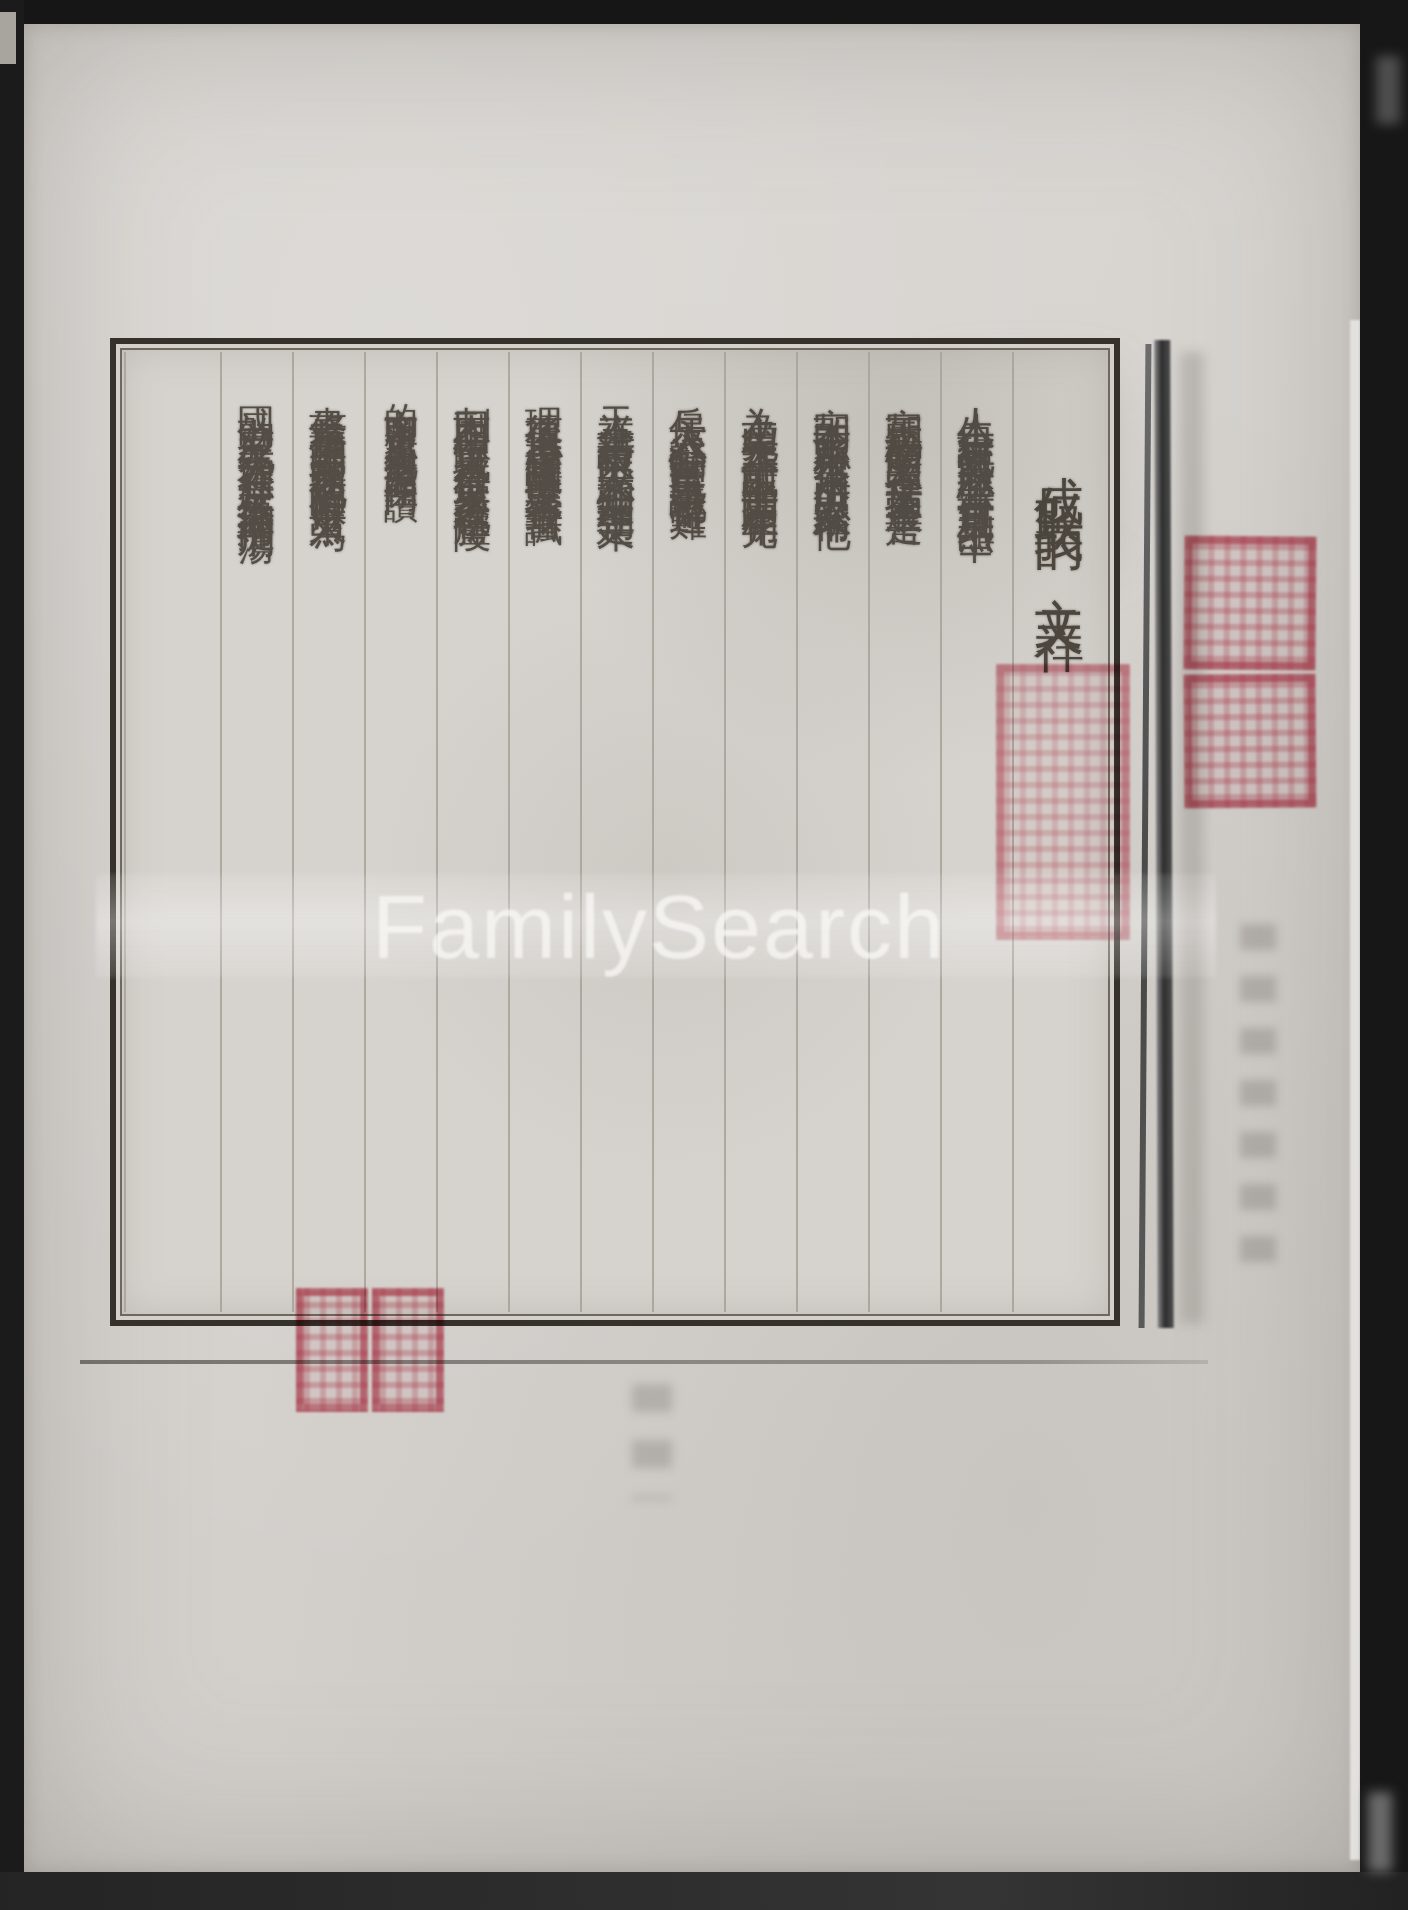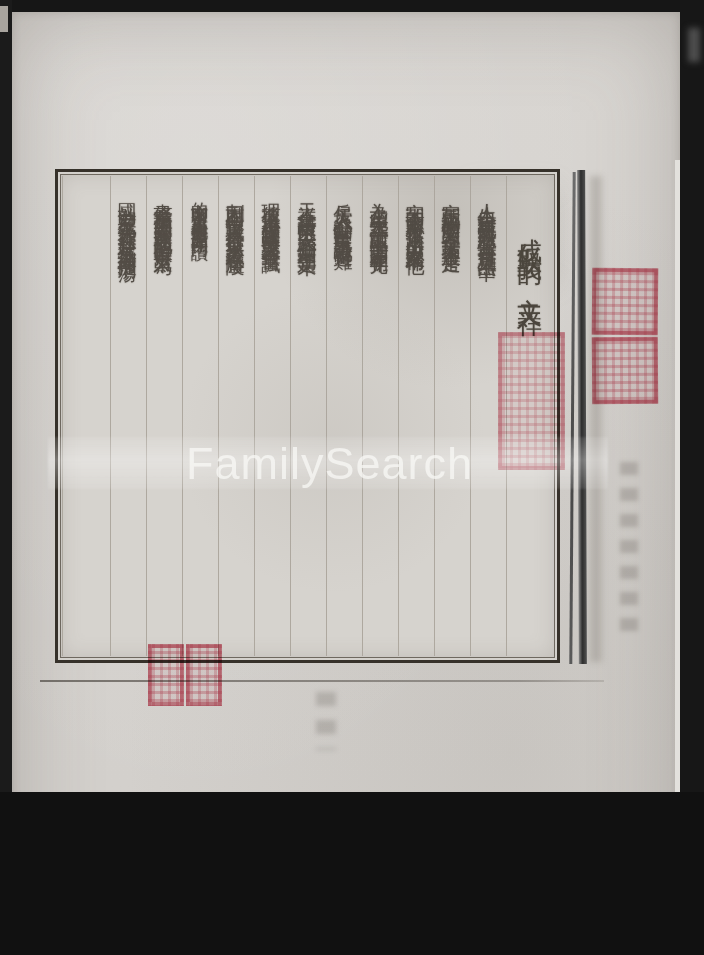--- a/index.html
+++ b/index.html
@@ -1,16 +1,16 @@
 <!DOCTYPE html>
 <html><head>
 <meta charset="utf-8">
 <style>
   html,body{margin:0;padding:0;background:#111;}
-  #stage{position:relative;width:704px;height:792px;overflow:hidden;background:#4d7c0f;
+  #stage{position:relative;width:704px;height:955px;overflow:hidden;background:#4d7c0f;
          font-family:"Liberation Sans", sans-serif;}
 
   
   .page{position:absolute;left:12px;top:12px;width:668px;height:924px;z-index:1;
         background:
           radial-gradient(ellipse at 28% 18%, rgba(255,255,255,.14), transparent 60%),
           radial-gradient(ellipse at 75% 80%, rgba(120,114,106,.12), transparent 55%),
           linear-gradient(#d8d5d1,#d2cfcb);
         box-shadow: inset 0 0 90px rgba(100,94,86,.32), inset 0 0 10px rgba(80,75,68,.22);}
 

